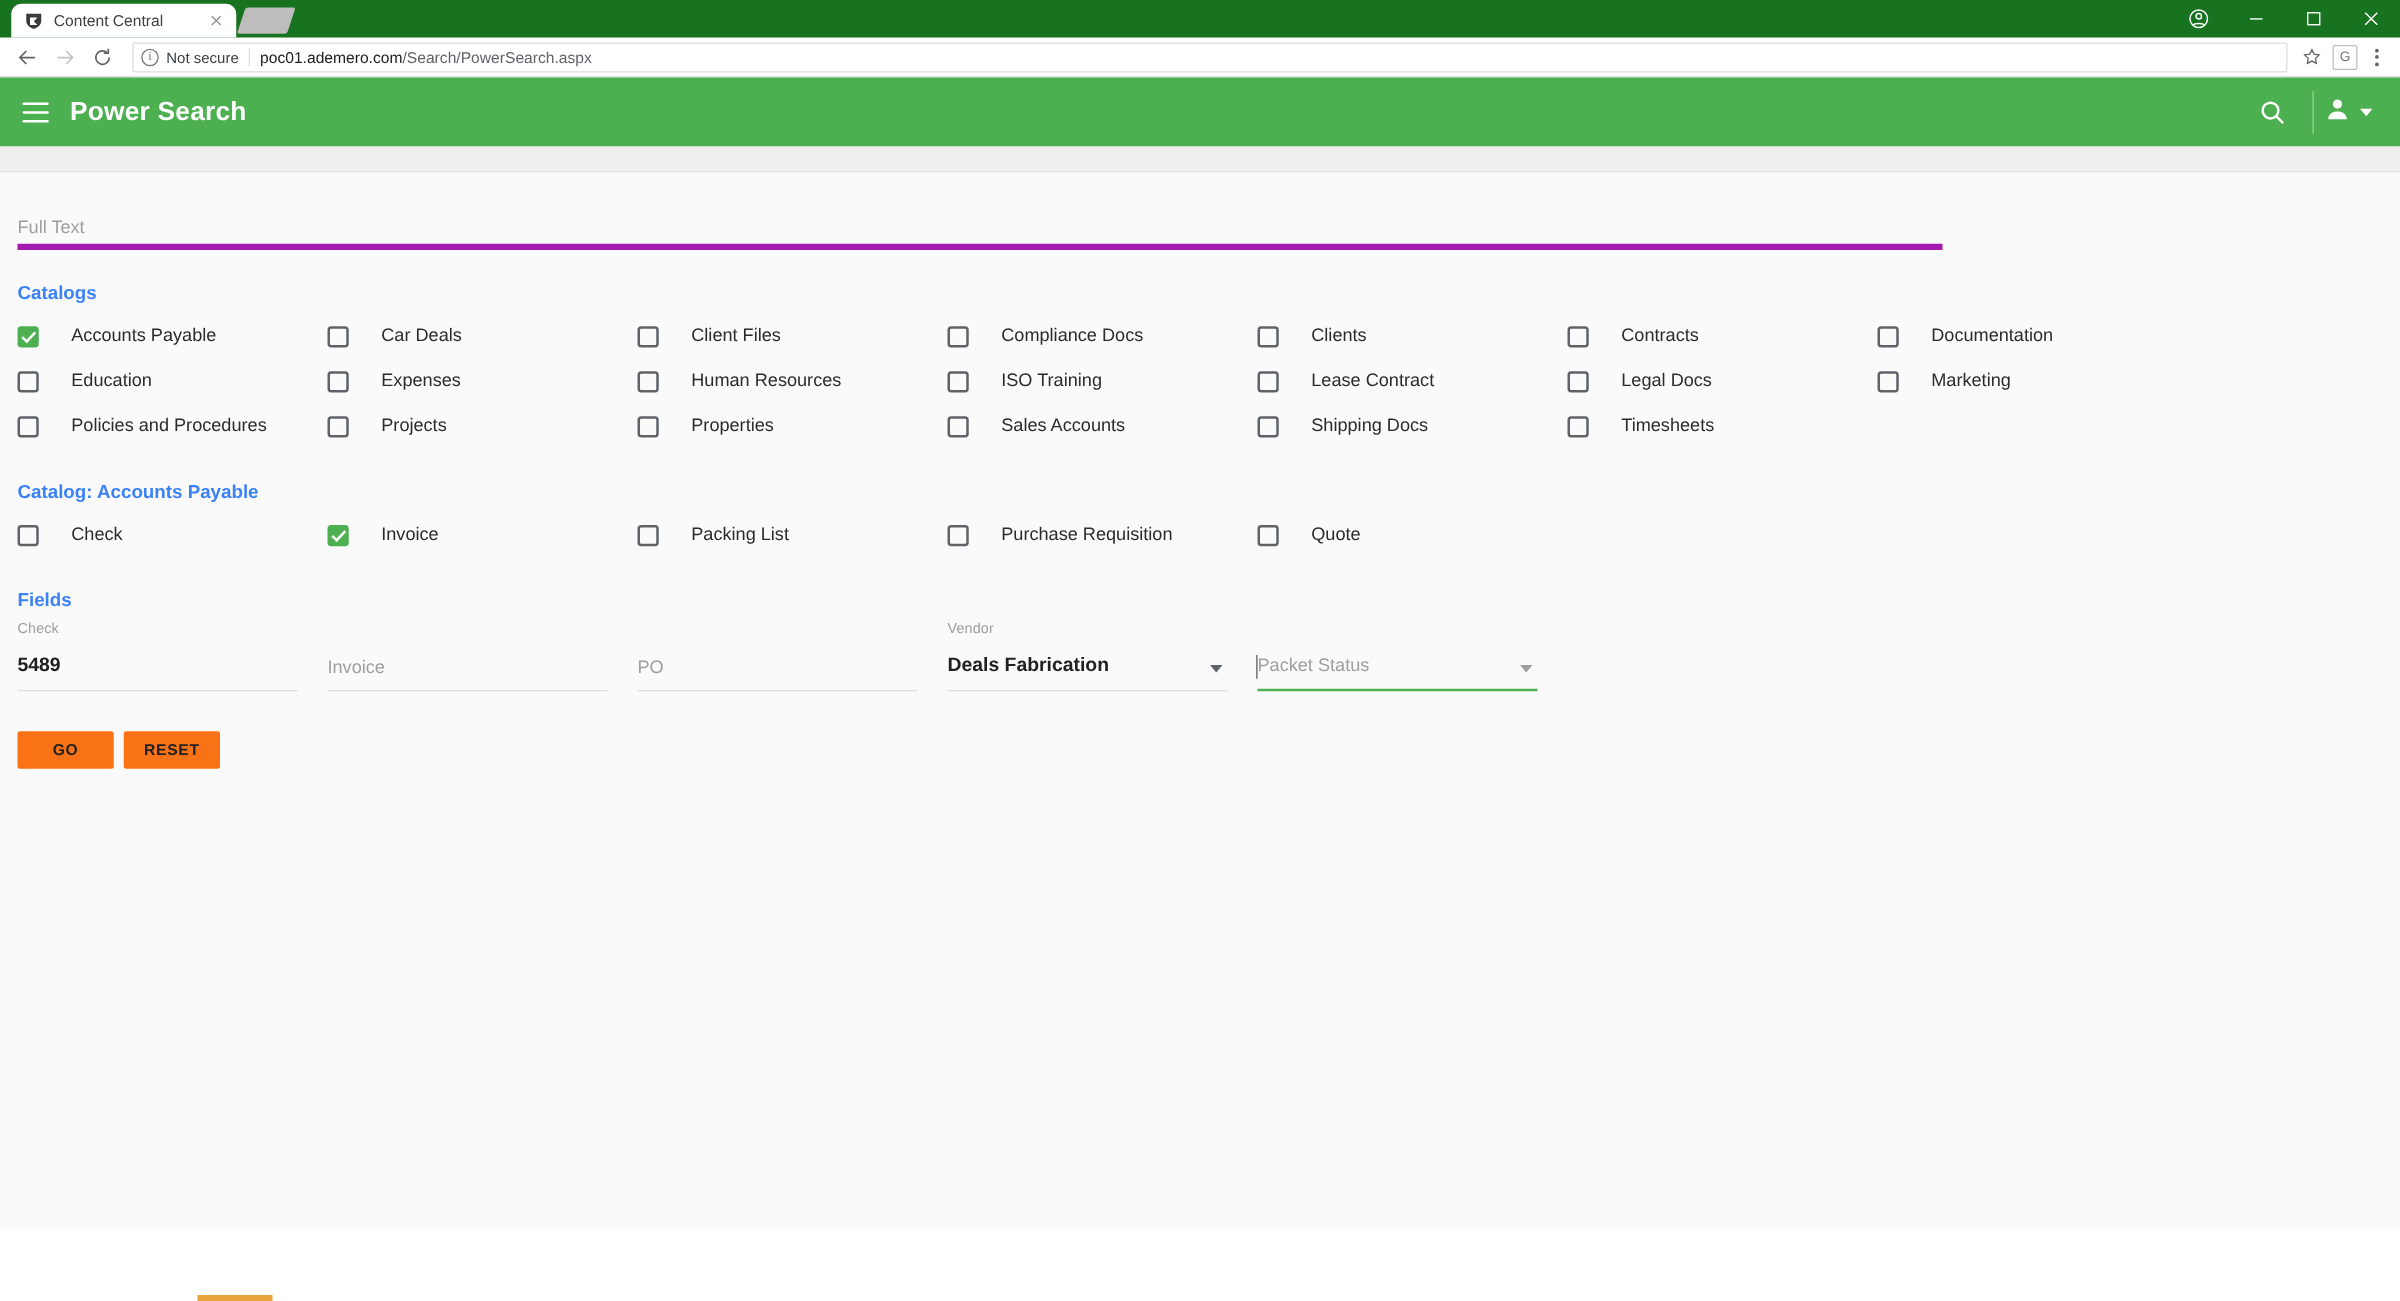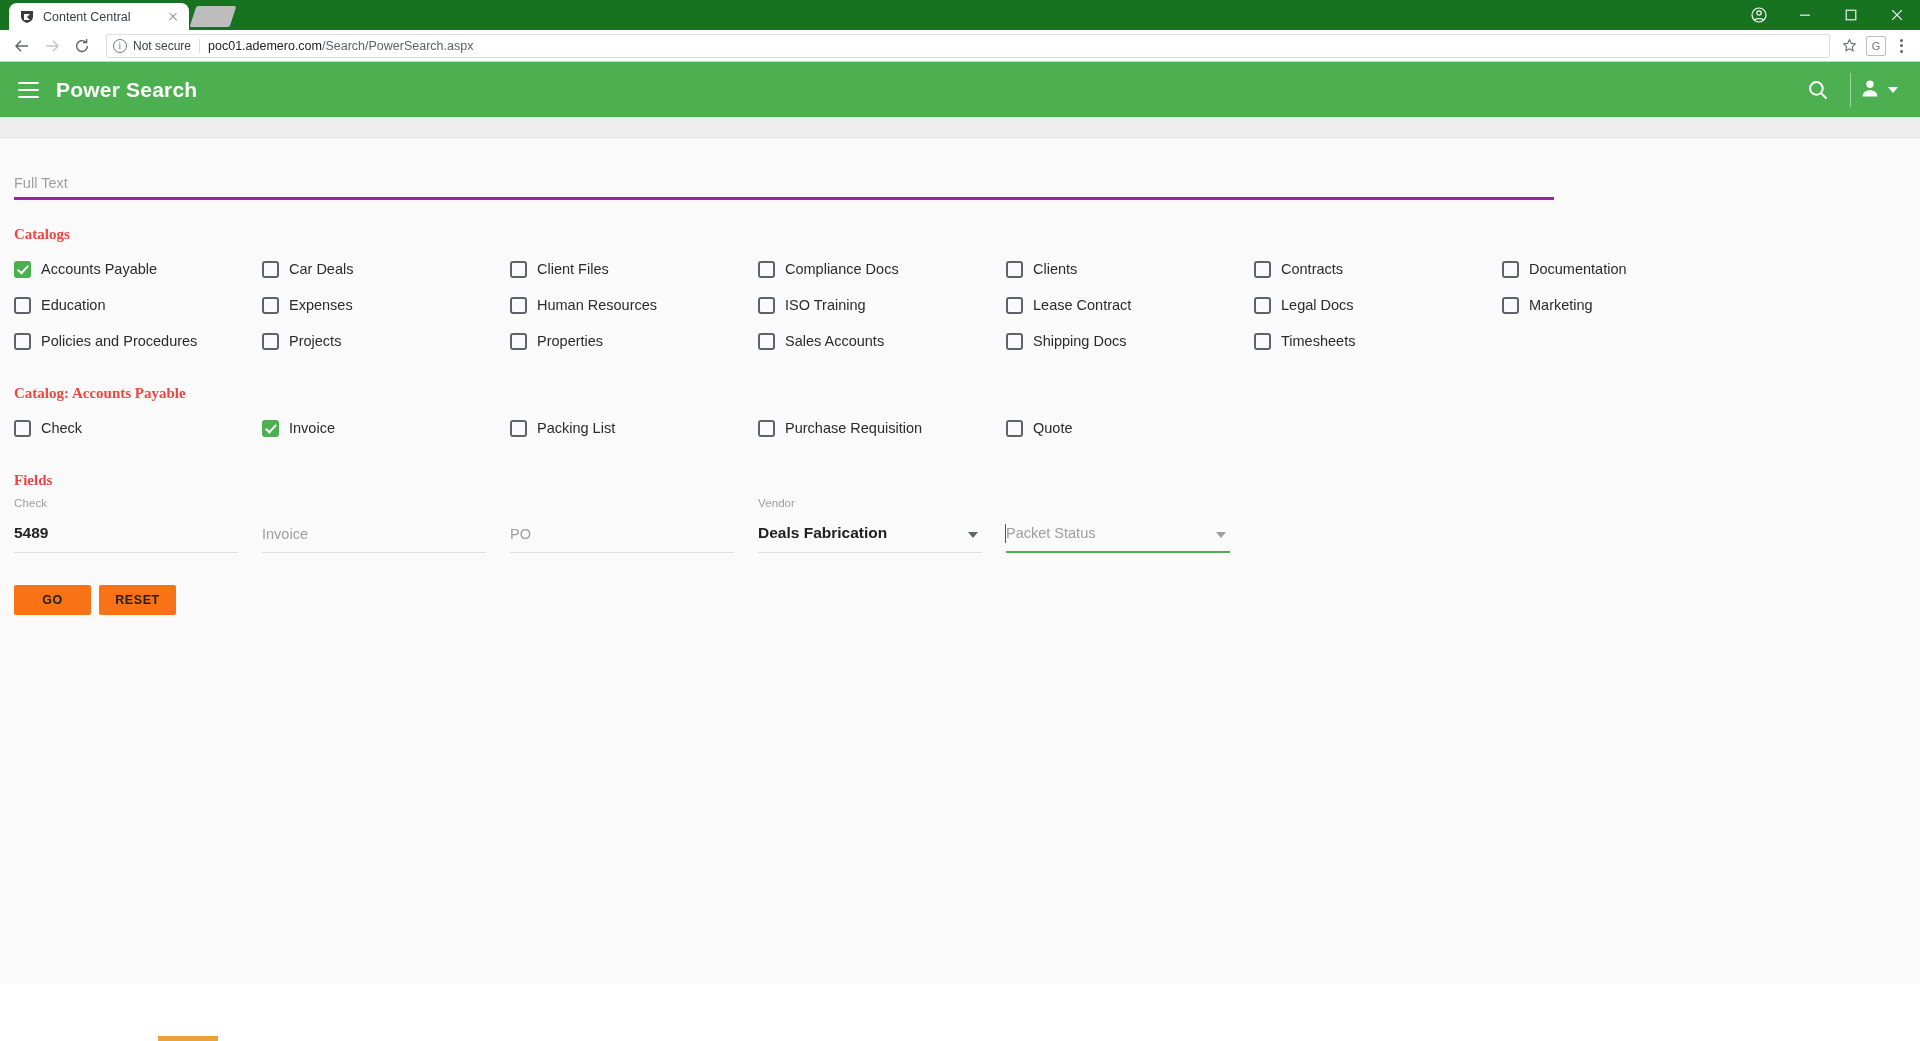--- a/index.html
+++ b/index.html
@@ -212,45 +212,45 @@
     padding: 0 14px;
     position: relative;
     overflow: hidden;
   }
 
   .fulltext-wrap { padding-top: 30px; }
   .fulltext-input {
     width: 1540px;
     height: 32px;
     border: none;
-    border-bottom: 3px solid #a21caf;
+    border-bottom: 5px solid #a21caf;
     background: transparent;
     font-family: "Liberation Sans", sans-serif;
     font-size: 14.5px;
     color: #333;
     outline: none;
     padding: 0;
   }
   .fulltext-input::placeholder { color: #9e9e9e; }
 
   .section-title {
     font-size: 15px;
     font-weight: bold;
-    color: #ef4444;
+    color: #3b82f6;
     margin: 26px 0 8px 0;
-    font-family: Liberation Serif, serif;
   }
 
   .cb-grid { display: flex; flex-wrap: wrap; }
   .cb-item {
     width: 248px;
     height: 36px;
     display: flex;
     align-items: center;
     cursor: default;
+    gap: 16px;
   }
   .cb-box {
     width: 17px; height: 17px;
     border: 2px solid #5f6368;
     border-radius: 3px;
     flex: 0 0 17px;
     margin-right: 10px;
     position: relative;
     background: transparent;
   }

